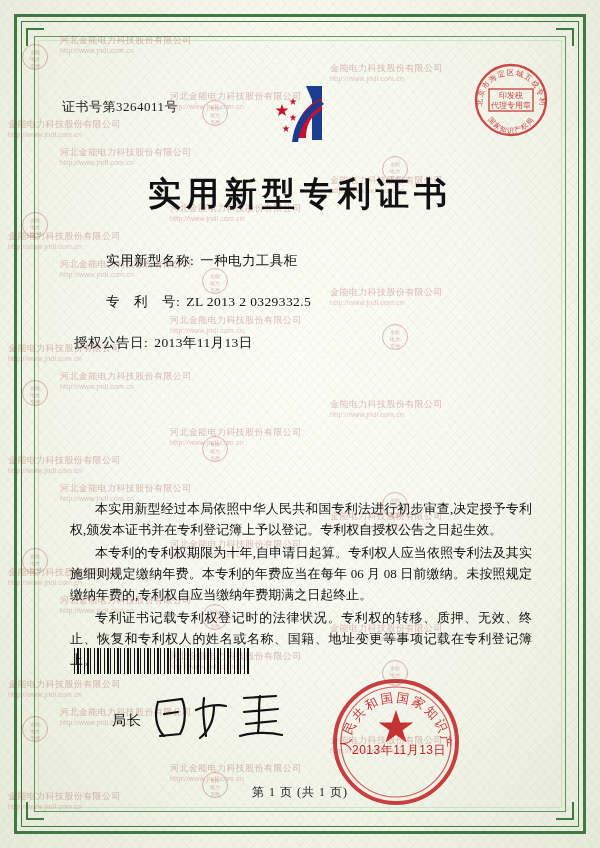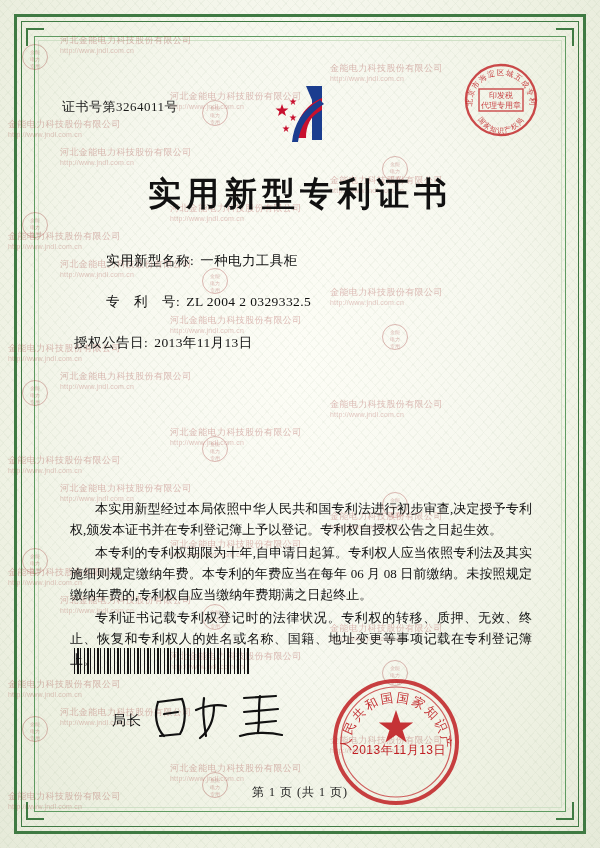--- a/index.html
+++ b/index.html
@@ -236,21 +236,21 @@
     left: 352px;
     top: 742px;
     font-size: 12px;
     color: #c01e22;
     letter-spacing: 0.5px;
     z-index: 14;
     font-family: "Liberation Sans", sans-serif;
   }
   .seal-small {
     position: absolute;
-    left: 463px;
+    left: 473px;
     top: 62px;
     width: 76px;
     height: 76px;
     z-index: 12;
   }
 
   .page-footer {
     position: absolute;
     left: 0; right: 0;
     top: 784px;
@@ -291,21 +291,21 @@
     </svg>
   </div>
 
   <div class="title">实用新型专利证书</div>
 
   <div class="fields">
     <div class="field-row gap-lg">
       <span class="field-label">实用新型名称:</span><span class="field-value">一种电力工具柜</span>
     </div>
     <div class="field-row gap-lg">
-      <span class="field-label">专　利　号:</span><span class="field-value">ZL 2004 2 0329332.5</span>
+      <span class="field-label">专　利　号:</span><span class="field-value">ZL 2013 2 0329332.5</span>
     </div>
     <div class="field-row">
       <span class="field-label">授权公告日:</span><span class="field-value">2013年11月13日</span>
     </div>
   </div>
 
   <div class="body-text">
     <p>本实用新型经过本局依照中华人民共和国专利法进行初步审查,决定授予专利权,颁发本证书并在专利登记簿上予以登记。专利权自授权公告之日起生效。</p>
     <p>本专利的专利权期限为十年,自申请日起算。专利权人应当依照专利法及其实施细则规定缴纳年费。本专利的年费应当在每年 06 月 08 日前缴纳。未按照规定缴纳年费的,专利权自应当缴纳年费期满之日起终止。</p>
     <p>专利证书记载专利权登记时的法律状况。专利权的转移、质押、无效、终止、恢复和专利权人的姓名或名称、国籍、地址变更等事项记载在专利登记簿上。</p>

